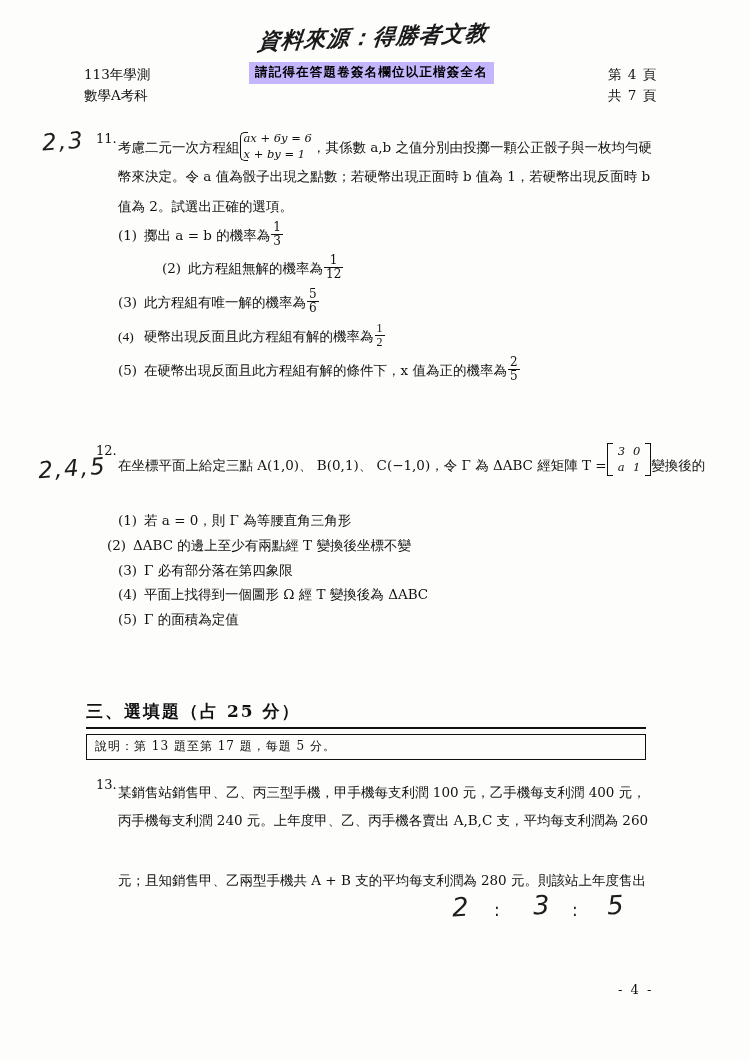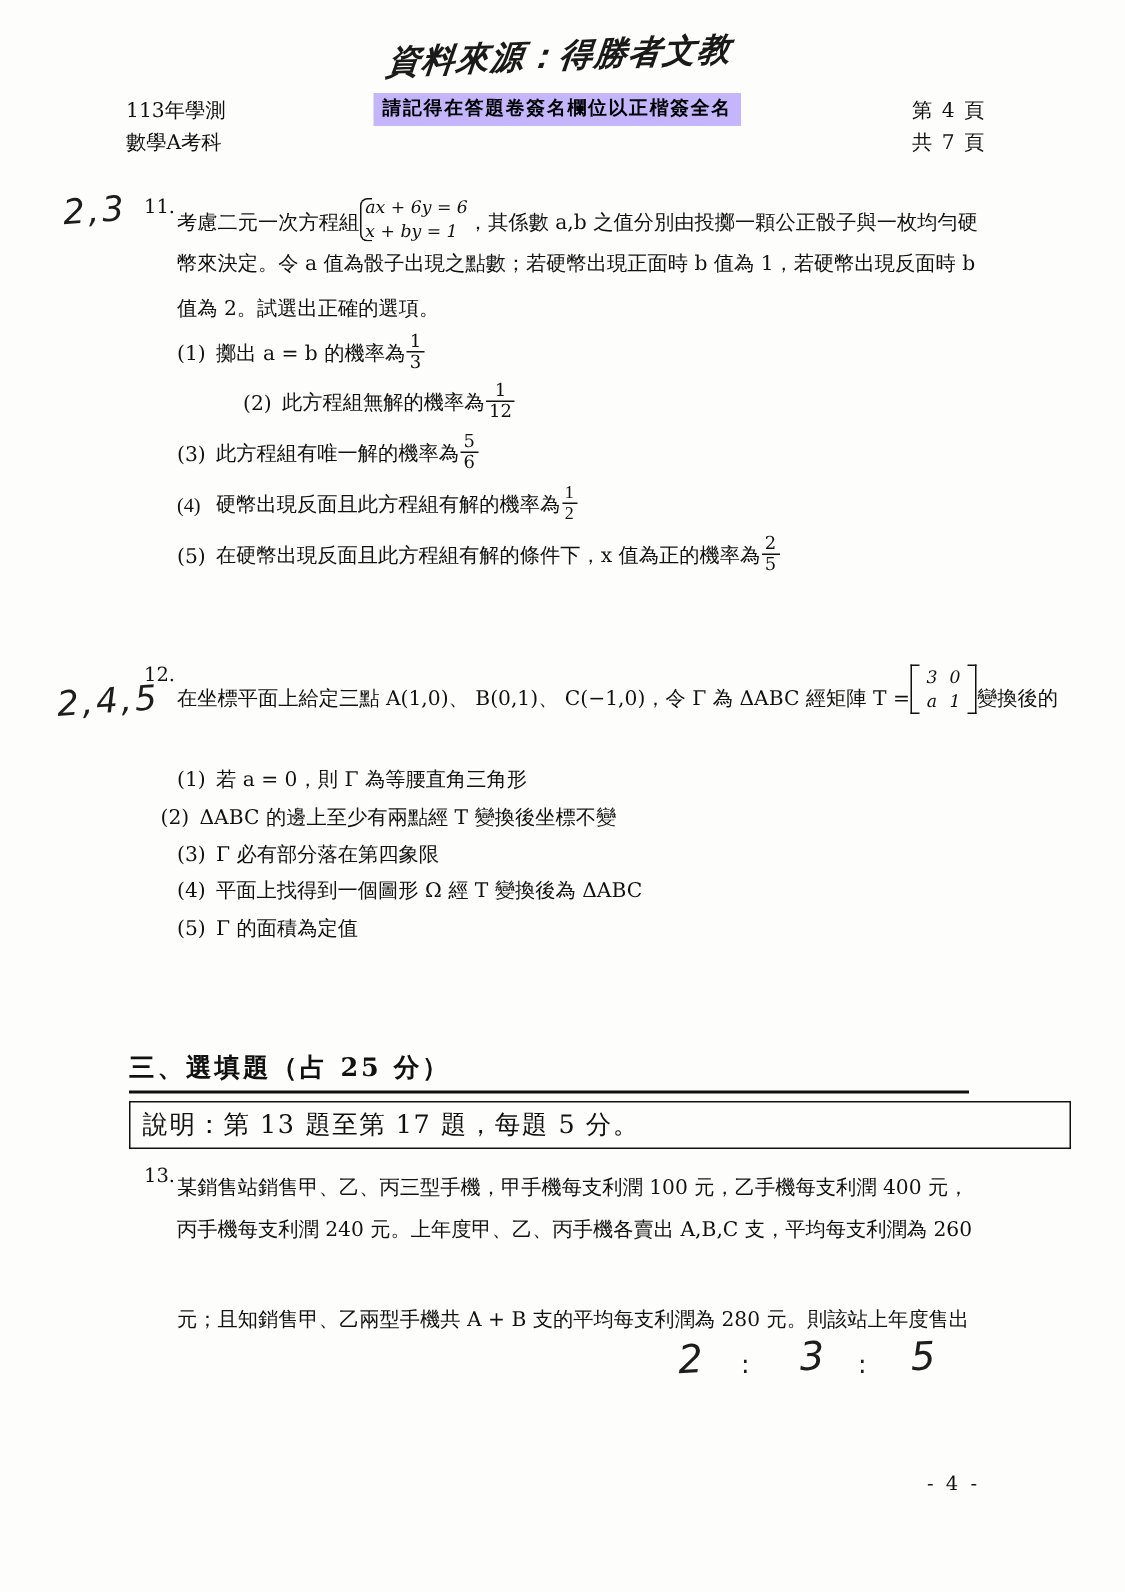--- a/index.html
+++ b/index.html
@@ -157,25 +157,25 @@
     left: 86px;
     top: 727px;
     width: 560px;
     height: 1.5px;
     background: #111;
   }
   .instr-box {
     position: absolute;
     left: 86px;
     top: 734px;
-    width: 628px;
+    width: 560px;
     border: 1.3px solid #111;
     box-sizing: border-box;
     padding: 3px 8px 4px 8px;
-    font-size: 17px;
+    font-size: 12px;
     letter-spacing: 1px;
     white-space: nowrap;
   }
 
   
   .blank {
     display: inline-block;
     position: relative;
     width: 54px;
     vertical-align: middle;

